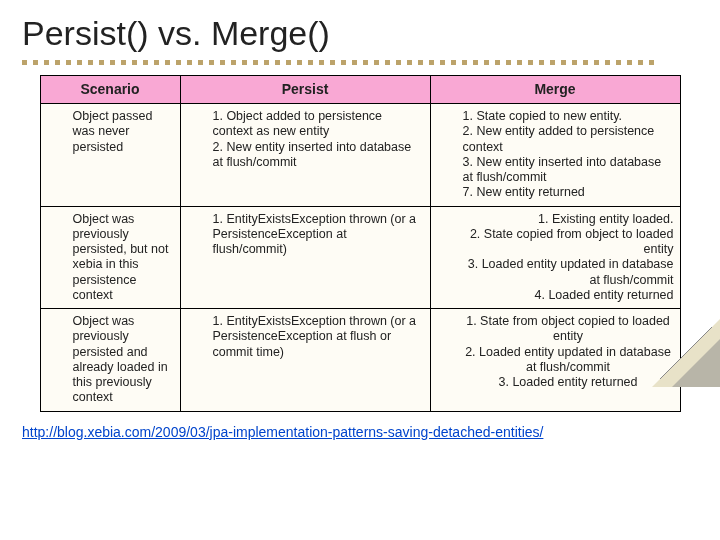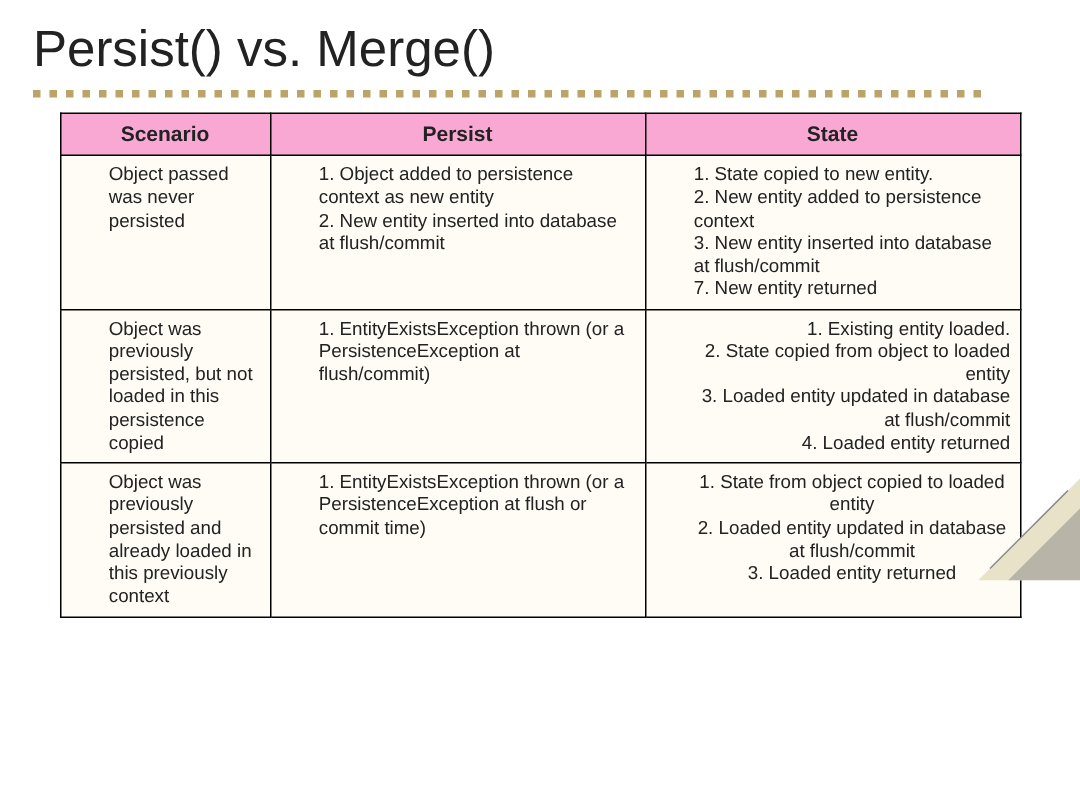--- a/index.html
+++ b/index.html
@@ -157,51 +157,52 @@
 <table class="comp">
   <colgroup>
           <col class="c1">
           <col class="c2">
           <col class="c3">
         </colgroup>
   <thead>
     <tr>
       <th>Scenario</th>
       <th>Persist</th>
-      <th>State</th>
+      <th>Merge</th>
     </tr>
   </thead>
   <tbody>
     <tr>
       <td>Object passed was never persisted</td>
       <td style="white-space: pre-line;">1. Object added to persistence context as new entity
 2. New entity inserted into database at flush/commit</td>
       <td style="white-space: pre-line;">1. State copied to new entity.
 2. New entity added to persistence context
 3. New entity inserted into database at flush/commit
 7. New entity returned</td>
     </tr>
     <tr>
-      <td>Object was previously persisted, but not loaded in this persistence copied</td>
+      <td>Object was previously persisted, but not xebia in this persistence context</td>
       <td>1. EntityExistsException thrown (or a PersistenceException at flush/commit)</td>
       <td style="white-space: pre-line; text-align: right;">1. Existing entity loaded.
 2. State copied from object to loaded entity
 3. Loaded entity updated in database at flush/commit
 4. Loaded entity returned</td>
     </tr>
     <tr>
       <td>Object was previously persisted and already loaded in this previously context</td>
       <td>1. EntityExistsException thrown (or a PersistenceException at flush or commit time)</td>
       <td style="white-space: pre-line; text-align: center;">1. State from object copied to loaded entity
 2. Loaded entity updated in database at flush/commit
 3. Loaded entity returned</td>
     </tr>
   </tbody>
 </table>
 
+<div class="citation">http://blog.xebia.com/2009/03/jpa-implementation-patterns-saving-detached-entities/</div>
 
 </div>
 
 <svg class="corner" viewBox="0 0 68 68">
   <polygon points="68,0 68,68 0,68" fill="#fff" stroke="none"></polygon>
   <polygon points="68,0 68,68 0,68" fill="#d9cfa3" opacity="0.6"></polygon>
   <polygon points="68,20 68,68 20,68" fill="#888" opacity="0.5"></polygon>
   <line x1="8" y1="60" x2="60" y2="8" stroke="#888" stroke-width="1"></line>
 </svg>
 </div>

